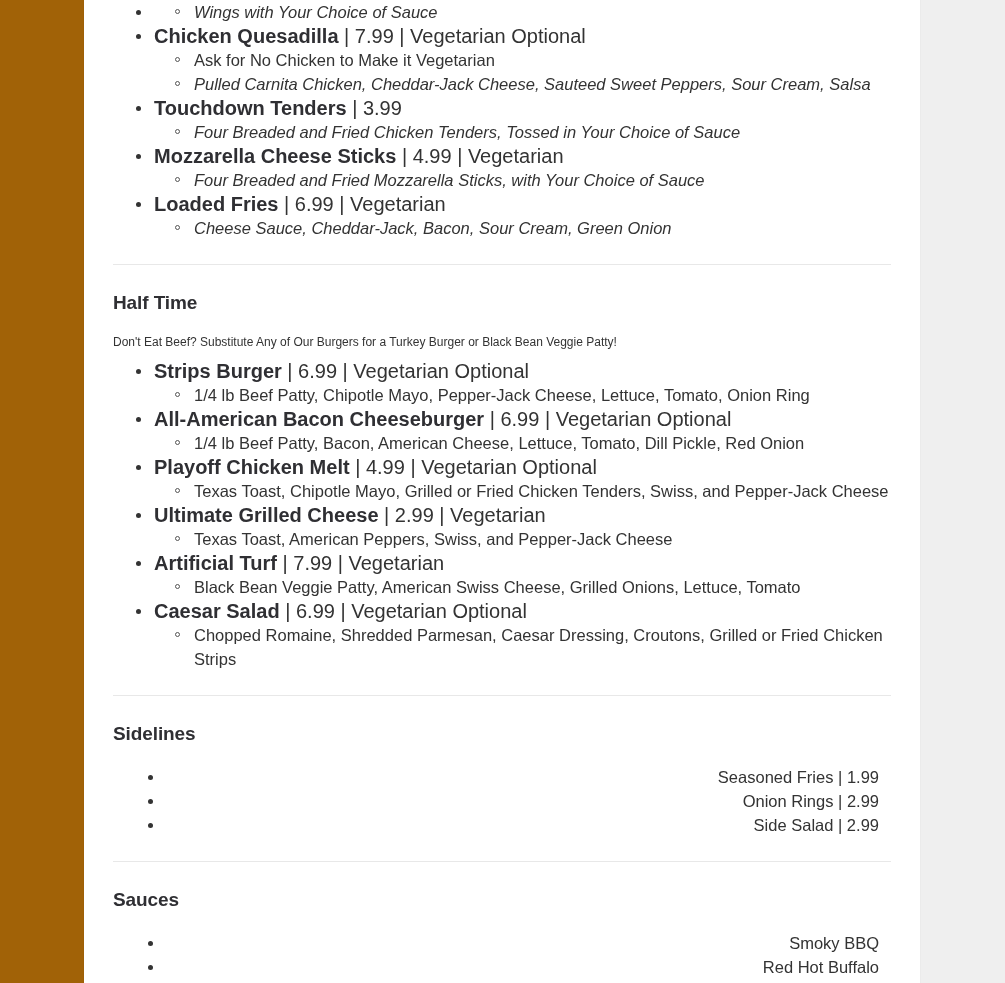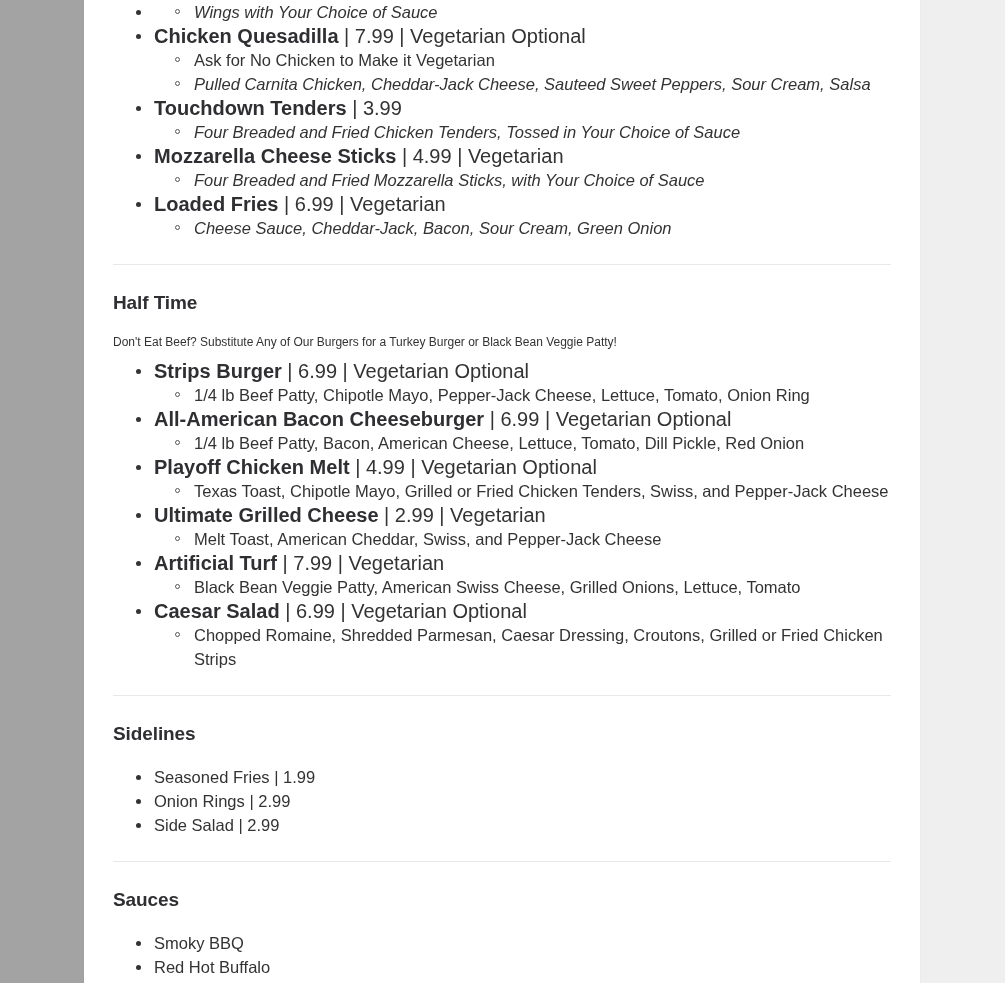--- a/index.html
+++ b/index.html
@@ -15,21 +15,21 @@
     font-family: "Liberation Sans", "DejaVu Sans", sans-serif;
     color: #333333;
     -webkit-font-smoothing: antialiased;
   }
 
   
   .page {
     position: relative;
     width: 834px;
     height: 983px;
-    background: #a3a3a3;
+    background: #a16207;
     text-decoration: underline;
   }
   .content-column {
     position: absolute;
     left: 84px;
     top: 0;
     width: 836px;
     min-height: 983px;
     background: #ffffff;
     box-shadow: 0 0 0 1px rgba(0,0,0,0.015);
@@ -126,22 +126,23 @@
     background: transparent;
     box-sizing: border-box;
   }
   li.sub-item.italic {
     font-style: italic;
   }
 
   
   ul.plain-list {
     list-style: none;
-    margin: 0;
-    padding: 0;
+    margin: 12px;
+    padding: 0;
+    text-align: right;
   }
   ul.plain-list > li.plain-item {
     position: relative;
     padding-left: 41px;
     font-size: 16.5px;
     line-height: 24px;
     color: #333333;
   }
   ul.plain-list > li.plain-item > .plain-text {
     position: relative;
@@ -253,21 +254,21 @@
             <ul class="sub-list">
               <li class="sub-item">Texas Toast, Chipotle Mayo, Grilled or Fried Chicken Tenders, Swiss, and Pepper-Jack Cheese</li>
             </ul>
           </li>
 
           <li class="menu-item">
             <div class="item-line">
               <span class="item-name">Ultimate Grilled Cheese</span><span class="item-meta"> | 2.99 | Vegetarian</span>
             </div>
             <ul class="sub-list">
-              <li class="sub-item">Melt Toast, American Cheddar, Swiss, and Pepper-Jack Cheese</li>
+              <li class="sub-item">Texas Toast, American Peppers, Swiss, and Pepper-Jack Cheese</li>
             </ul>
           </li>
 
           <li class="menu-item">
             <div class="item-line">
               <span class="item-name">Artificial Turf</span><span class="item-meta"> | 7.99 | Vegetarian</span>
             </div>
             <ul class="sub-list">
               <li class="sub-item">Black Bean Veggie Patty, American Swiss Cheese, Grilled Onions, Lettuce, Tomato</li>
             </ul>

